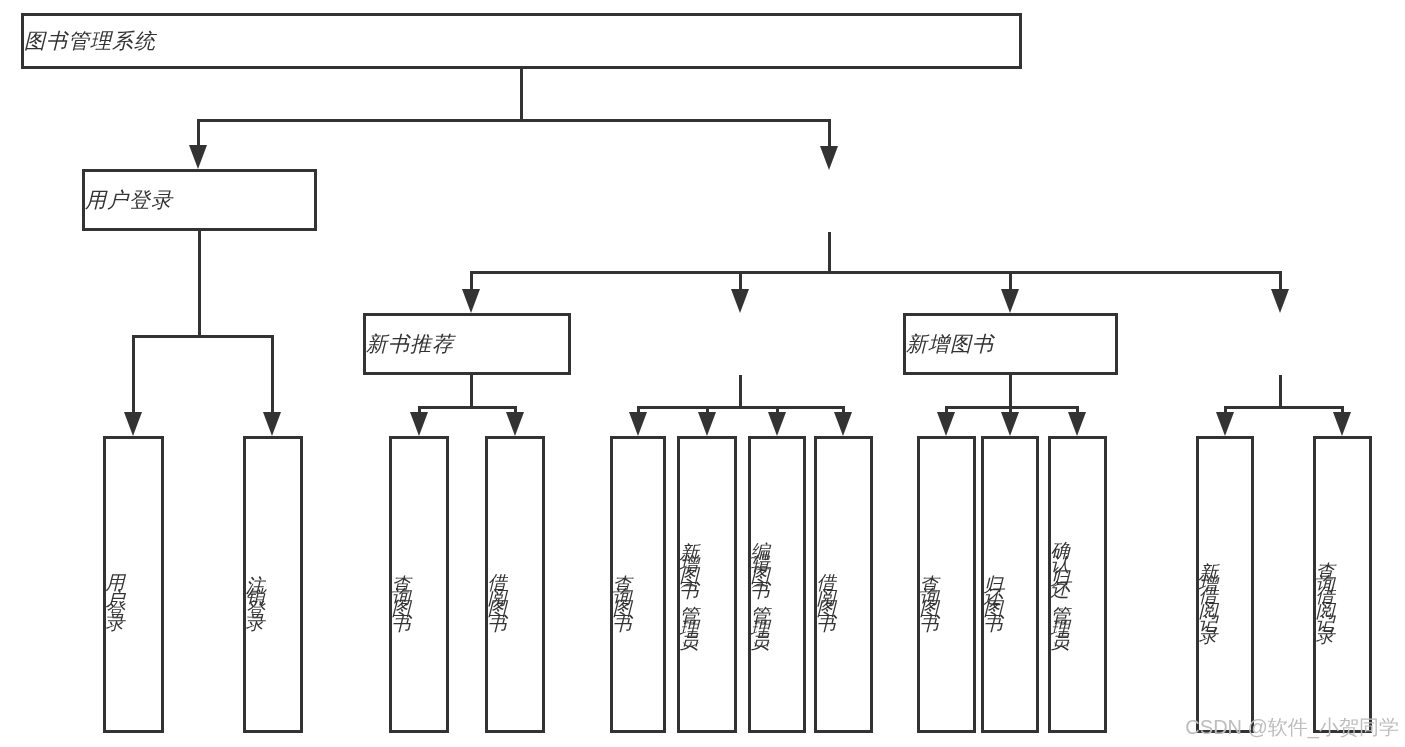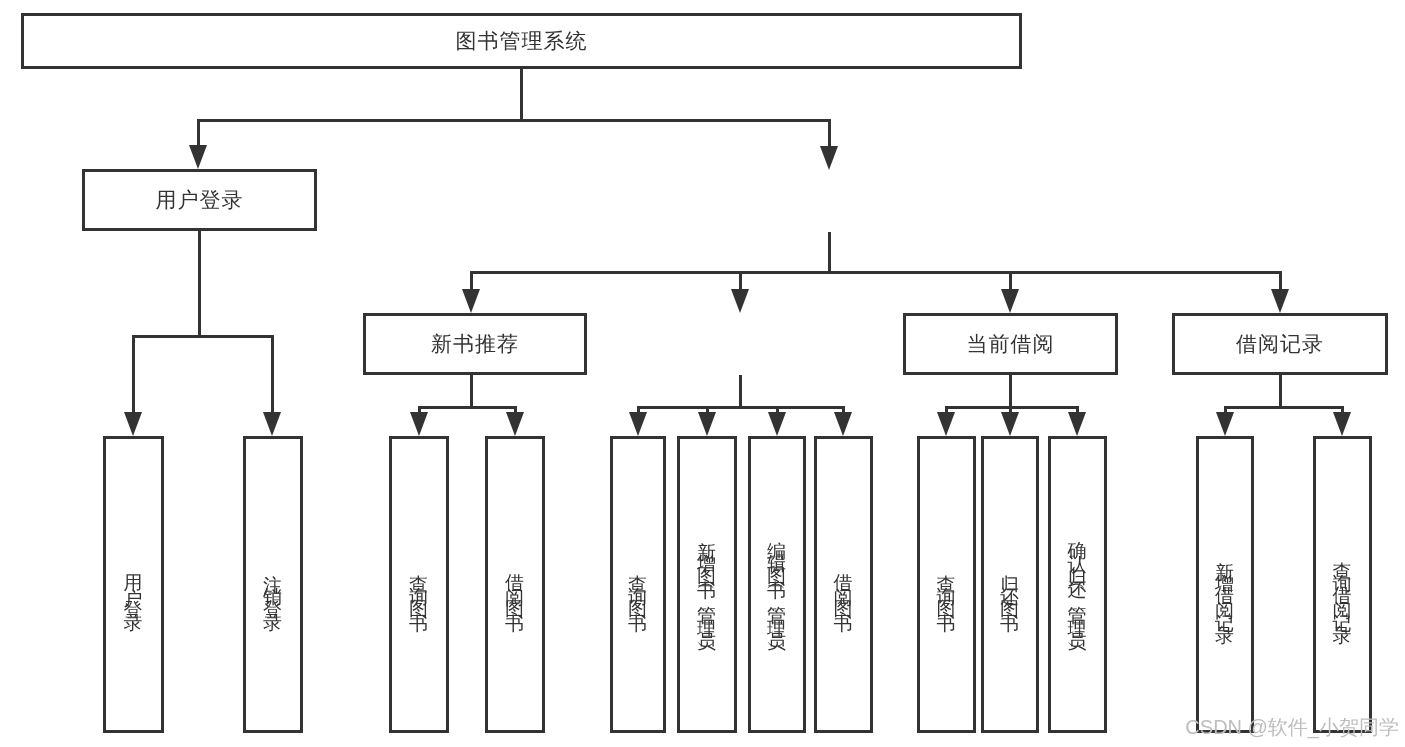--- a/index.html
+++ b/index.html
@@ -13,22 +13,22 @@
     --line: #333333;
     --text: #333333;
   }
   .box {
     position: absolute;
     box-sizing: border-box;
     border: 3px solid var(--line);
     background: #ffffff;
     display: flex;
     align-items: center;
-    justify-content: center;
     color: var(--text);
+    font-style: italic;
   }
   .box.h span {
     font-size: 21px;
     letter-spacing: 1px;
     white-space: nowrap;
   }
   .box.v span {
     writing-mode: vertical-lr;
     text-orientation: mixed;
     font-size: 19px;
@@ -57,28 +57,25 @@
 <body>
 
 <div id="diagram" style="--line: #333333; --text: #333333;">
   <div class="watermark" style="color: rgb(189, 189, 189);">CSDN @软件_小贺同学</div>
 <div class="box h" style="left: 21px; top: 13px; width: 1001px; height: 56px;">
       <span>图书管理系统</span>
     </div>
     <div class="box h" style="left: 82px; top: 169px; width: 235px; height: 62px;">
       <span>用户登录</span>
     </div>
-    <div class="box h" style="left: 363px; top: 313px; width: 224px; height: 62px;">
+    <div class="box h" style="left: 363px; top: 313px; width: 208px; height: 62px;">
       <span>新书推荐</span>
     </div>
     <div class="box h" style="left: 903px; top: 313px; width: 215px; height: 62px;">
-      <span>当前借阅</span>
-    </div>
-    <div class="box h" style="left: 1172px; top: 313px; width: 216px; height: 62px;">
-      <span>借阅记录</span>
+      <span>新增图书</span>
     </div>
     <div class="box v" style="left: 103px; top: 436px; width: 61px; height: 297px;">
       <span>用户登录</span>
     </div>
     <div class="box v" style="left: 243px; top: 436px; width: 60px; height: 297px;">
       <span>注销登录</span>
     </div>
     <div class="box v" style="left: 389px; top: 436px; width: 60px; height: 297px;">
       <span>查询图书</span>
     </div>

